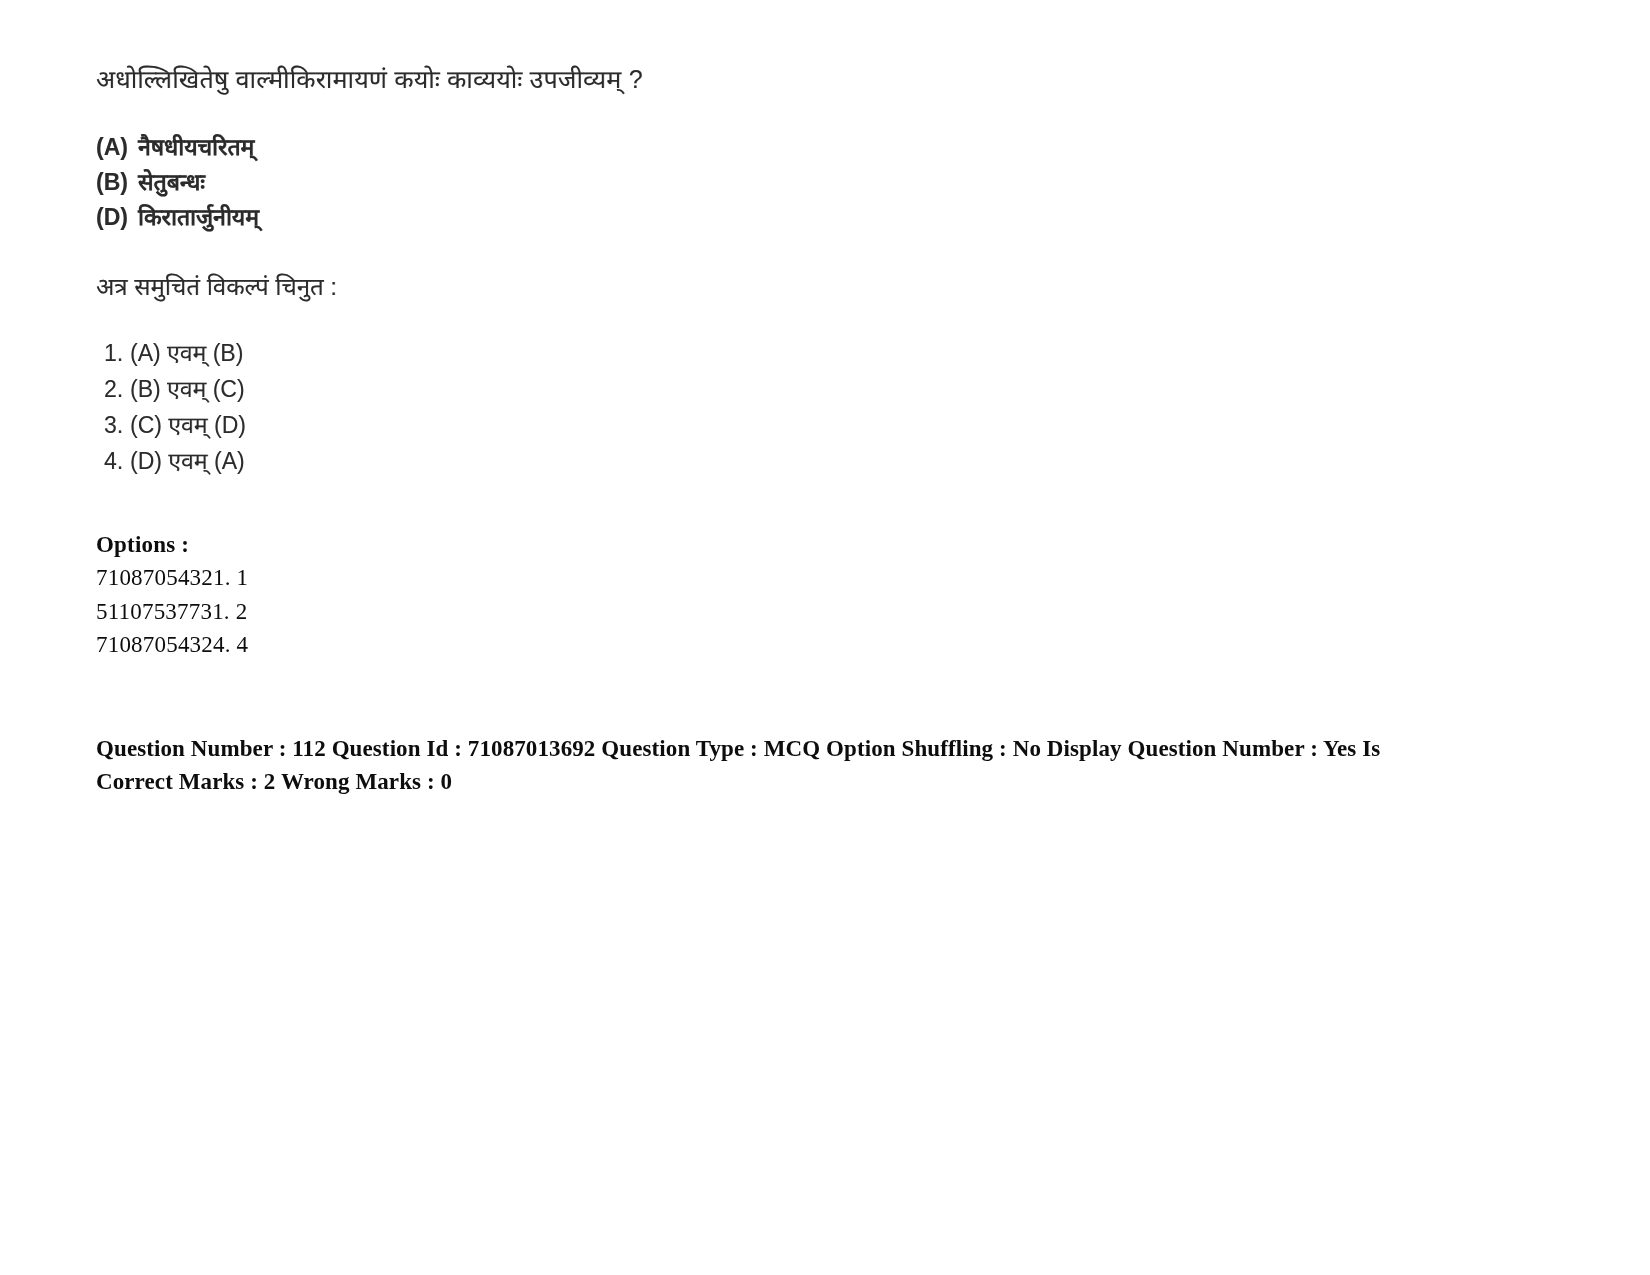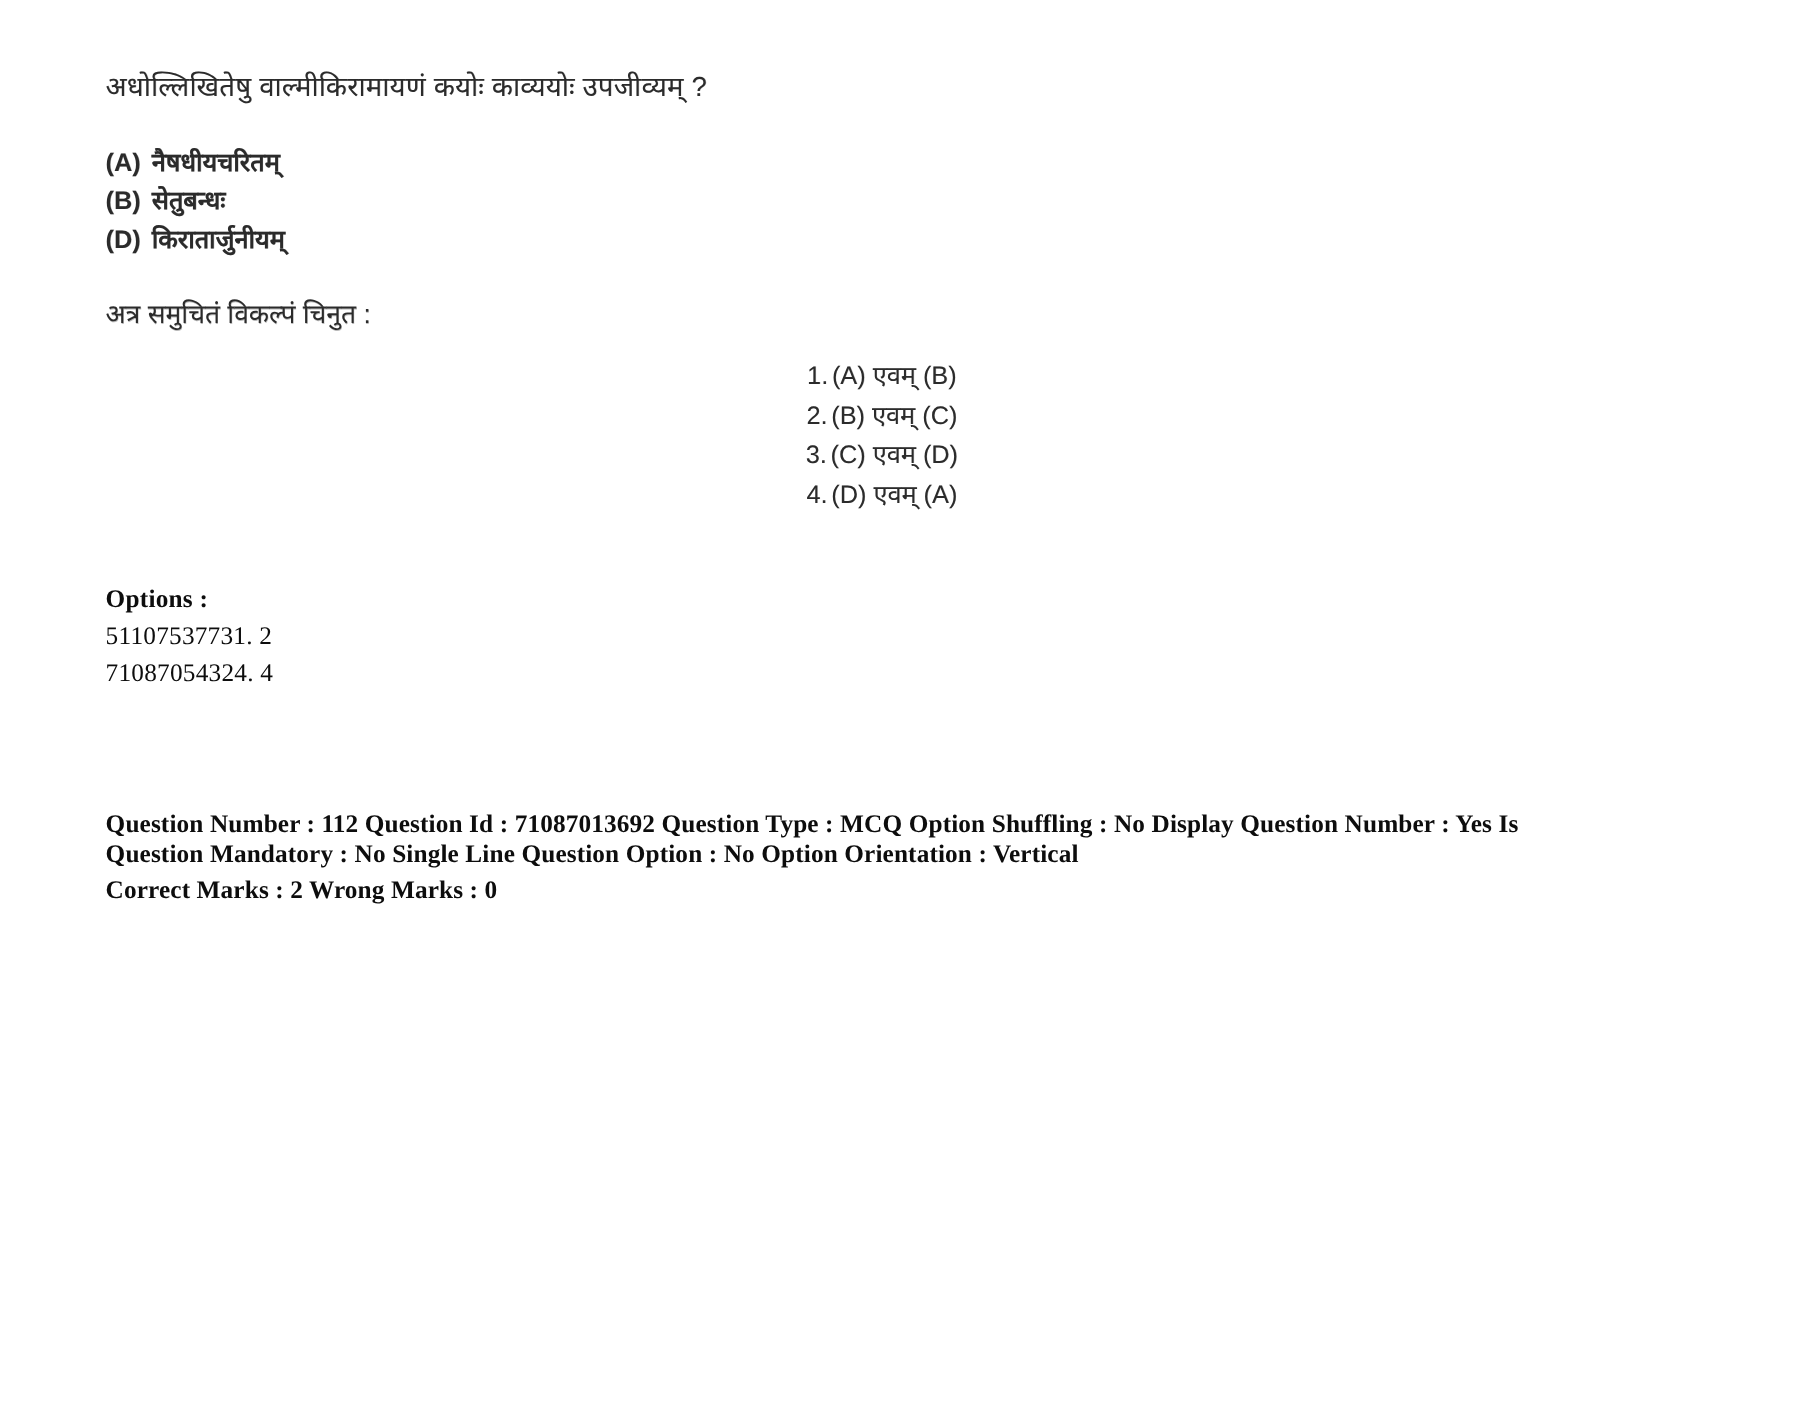--- a/index.html
+++ b/index.html
@@ -65,23 +65,22 @@
   }
 
   .instruction {
     margin-top: 36px;
     font-size: 24px;
     line-height: 32px;
     white-space: nowrap;
   }
 
   .choice-list {
-    margin-top: 20px;
+    margin-top: 32px;
     padding-left: 8px;
-    text-align: center;
   }
   .choice-row {
     font-size: 23px;
     line-height: 36px;
     white-space: nowrap;
   }
   .choice-num {
     display: inline-block;
     min-width: 26px;
   }
@@ -164,23 +163,23 @@
       </div>
       <div class="choice-row devanagari">
         <span class="choice-num">4.</span><span class="choice-tag">(D) एवम् (A)</span>
       </div>
     </div>
 
   </div>
 
   <div class="options-block">
     <div class="options-heading">Options :</div>
+    <div class="option-id-row">71087054321. 1</div>
     <div class="option-id-row">51107537731. 2</div>
     <div class="option-id-row">71087054324. 4</div>
   </div>
 
   <div class="meta-block">
     <div class="meta-line meta-line-1">Question Number : 112 Question Id : 71087013692 Question Type : MCQ Option Shuffling : No Display Question Number : Yes Is</div>
-    <div class="meta-line meta-line-2">Question Mandatory : No Single Line Question Option : No Option Orientation : Vertical</div>
     <div class="meta-line meta-line-3">Correct Marks : 2 Wrong Marks : 0</div>
   </div>
 
 </div>
 
 </body></html>

